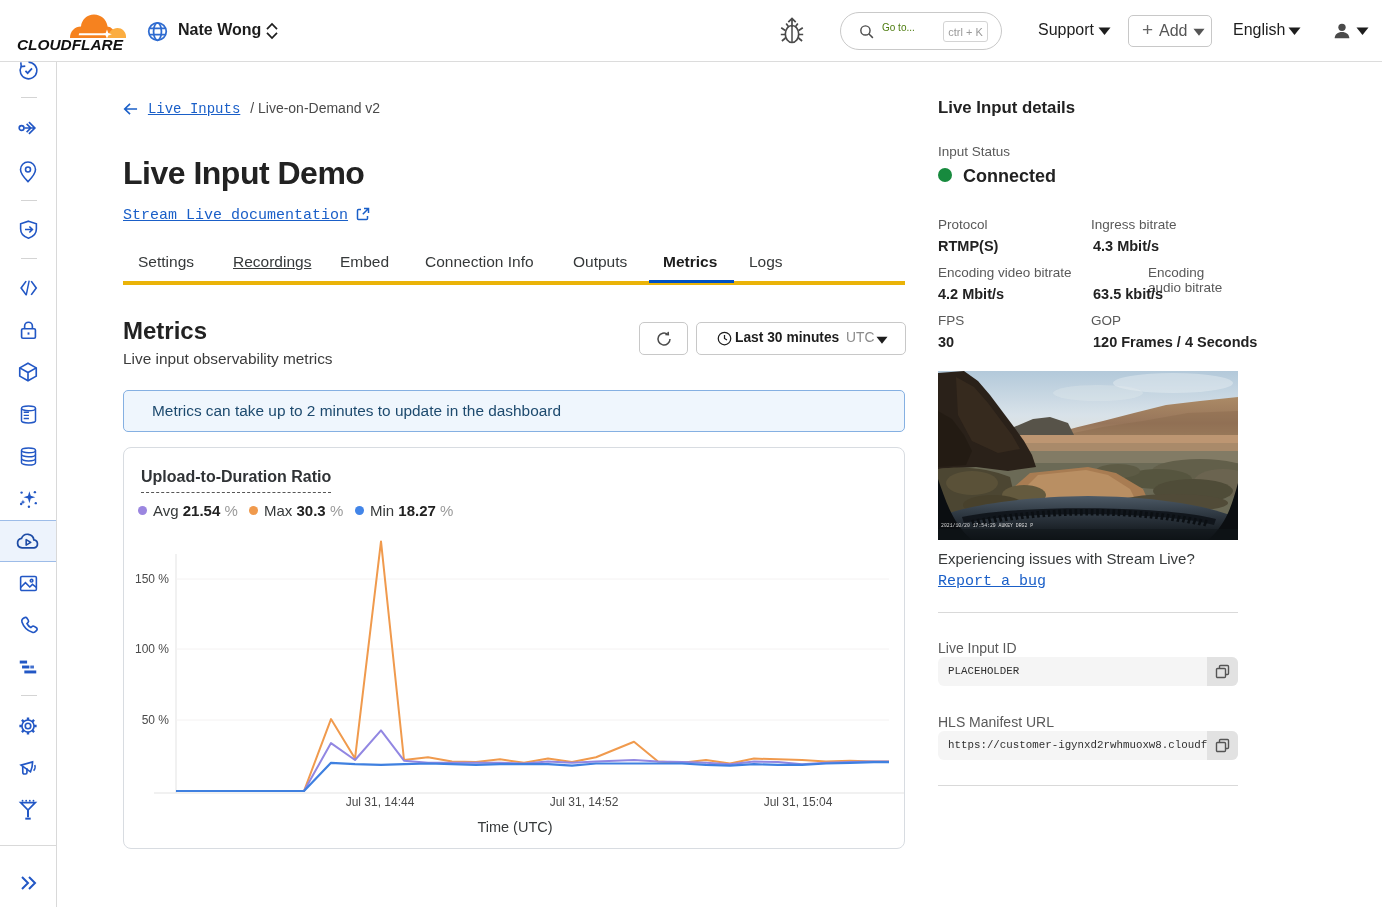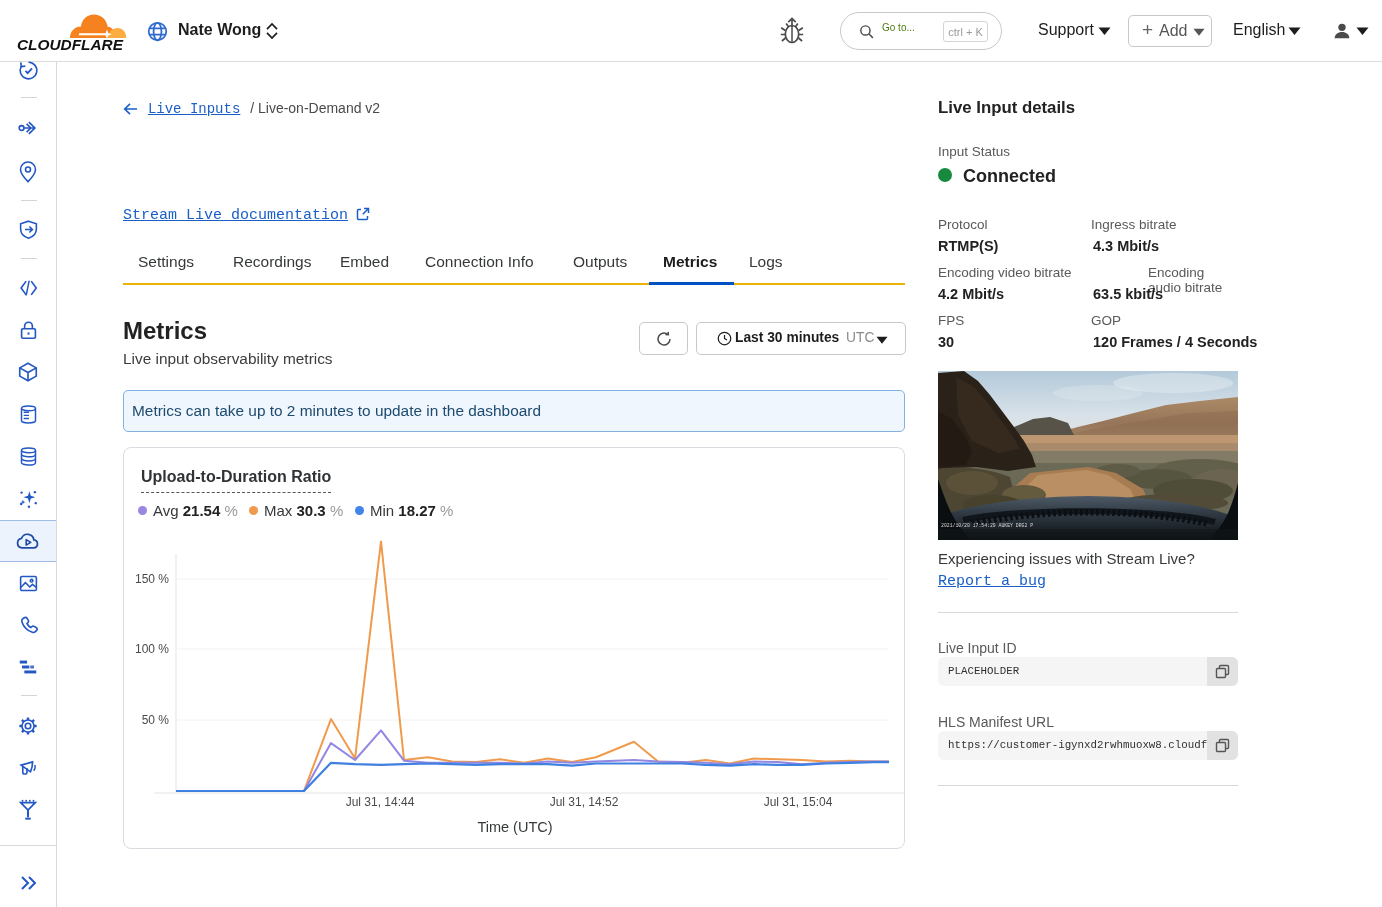--- a/index.html
+++ b/index.html
@@ -9,28 +9,28 @@
 .sbi { position:absolute; left:0; width:56px; height:42px; display:flex; align-items:center; justify-content:center; }
 .sbi svg { display:block; }
 .sbdiv { position:absolute; left:21px; width:16px; border-top:1px solid #d4d4d4; }
 .active-item { position:absolute; left:0; width:56px; background:#edf3fc; border-top:1px solid #9dbce8; border-bottom:1px solid #9dbce8; display:flex; align-items:center; justify-content:center; }
 a { text-decoration:underline; color:#1a5fc8;font-family:Liberation Mono, monospace; }
 .main { position:absolute; left:57px; top:62px; width:1325px; height:845px; }
 .crumb { position:absolute; left:66px; top:38px; font-size:14px; color:#444; }
 .crumb a { margin-right:6px; }
 .h1 { position:absolute; left:66px; top:93px; font-size:32px; font-weight:bold; color:#222; letter-spacing:-0.5px; }
 .doclink { position:absolute; left:66px; top:143px; font-size:15px; }
-.tabs { position:absolute; left:66px; top:188px; width:782px; border-bottom:2px solid #eab308; height:35px; }
+.tabs { position:absolute; left:66px; top:188px; width:782px; border-bottom:4px solid #eab308; height:35px; }
 .tab { position:absolute; top:3px; font-size:15.5px; color:#36393a; }
 .tab.on { font-weight:bold; color:#1d1d1d; }
 .tabline { position:absolute; height:3px; background:#0051c3; bottom:-2px; }
 .h2m { position:absolute; left:66px; top:0px; font-size:24px; font-weight:bold; color:#222; }
 .h2sub { position:absolute; left:66px; top:33px; font-size:15.4px; color:#3c3c3c; }
 .btn { position:absolute; border:1px solid #c8c8c8; border-radius:5px; background:#fff; }
-.banner { position:absolute; left:66px; width:782px; height:42px; background:#eff6fd; border:1px solid #85b0e2; border-radius:5px; font-size:15.4px; color:#1d4a6e; line-height:40px; padding-left:8px; }
+.banner { position:absolute; left:66px; width:782px; height:42px; background:#eff6fd; border:1px solid #85b0e2; border-radius:5px; font-size:15.4px; color:#1d4a6e; line-height:40px; padding-left:28px; }
 .card { position:absolute; left:66px; top:386px; width:782px; height:402px; background:#fff; border:1px solid #d8dce1; border-radius:8px; }
 .ctitle { position:absolute; left:17px; top:20px; font-size:16px; font-weight:bold; color:#303336; border-bottom:1.5px dashed #555; padding-bottom:6px; }
 .legend { position:absolute; left:16px; top:54px; font-size:15px; color:#36393a; }
 .ldot { display:inline-block; width:9px; height:9px; border-radius:50%; margin-right:6px; vertical-align:1px; }
 .lv { font-weight:bold; color:#222; }
 .lp { color:#9a9a9a; }
 .rp { position:absolute; left:881px; top:0; width:300px; }
 .rp-h { position:absolute; left:0; top:36px; font-size:16.8px; font-weight:bold; color:#222; }
 .glabel { font-size:13.5px; color:#595959; }
 .gval { font-size:14.5px; font-weight:bold; color:#222; white-space:nowrap; }
@@ -240,29 +240,30 @@
     </div>
 </div>
 
 <div class="main">
   <div class="crumb">
     <svg style="vertical-align:-2.5px;margin-right:6px;" width="15" height="14" viewBox="0 0 16 14" fill="none" stroke="#1a5fc8" stroke-width="1.7">
         <path d="M7.5 1.5 L1.8 7 L7.5 12.5 M1.8 7 H15"></path>
       </svg>
     <a href="#">Live Inputs</a> <span style="color:#4a4a4a;margin-top:7px;">/ Live-on-Demand v2</span>
   </div>
+  <div class="h1">Live Input Demo</div>
   <div class="doclink"><a href="#">Stream Live documentation</a>
     <svg style="vertical-align:-2px;margin-left:4px;" width="14" height="14" viewBox="0 0 14 14" fill="none" stroke="#1a5fc8" stroke-width="1.5">
         <path d="M5 2.5H2.5a1 1 0 0 0-1 1v8a1 1 0 0 0 1 1h8a1 1 0 0 0 1-1V9"></path>
         <path d="M8 1.5h4.5V6M12.2 1.8 6.8 7.2"></path>
       </svg>
   </div>
   <div class="tabs">
     <span class="tab" style="left:15px;">Settings</span>
-    <span class="tab" style="left:110px;">Recordings</span>
+    <span class="tab" style="left:110px;text-decoration:underline;">Recordings</span>
     <span class="tab" style="left:217px;">Embed</span>
     <span class="tab" style="left:302px;">Connection Info</span>
     <span class="tab" style="left:450px;">Outputs</span>
     <span class="tab on" style="left:540px;">Metrics</span>
     <span class="tab" style="left:626px;">Logs</span>
     <div class="tabline" style="left:526px;width:85px;"></div>
   </div>
   <div style="position:absolute;left:0;top:255px;width:848px;height:560px;">
     <div class="h2m">Metrics</div>
     <div class="h2sub">Live input observability metrics</div>

